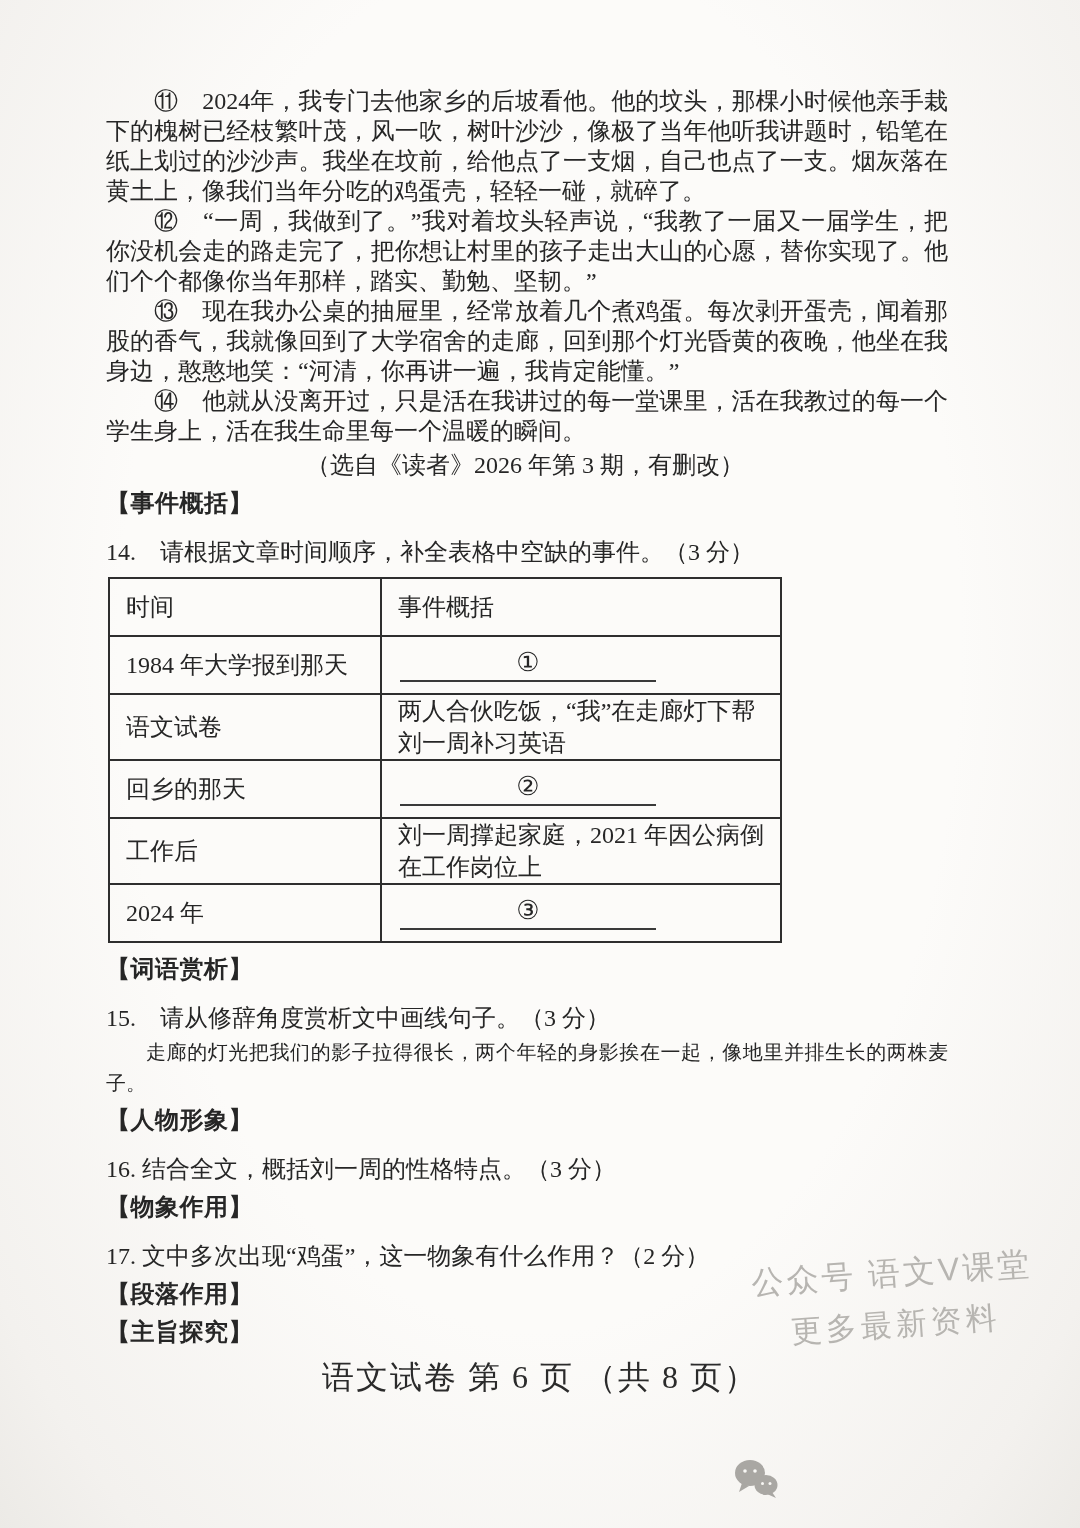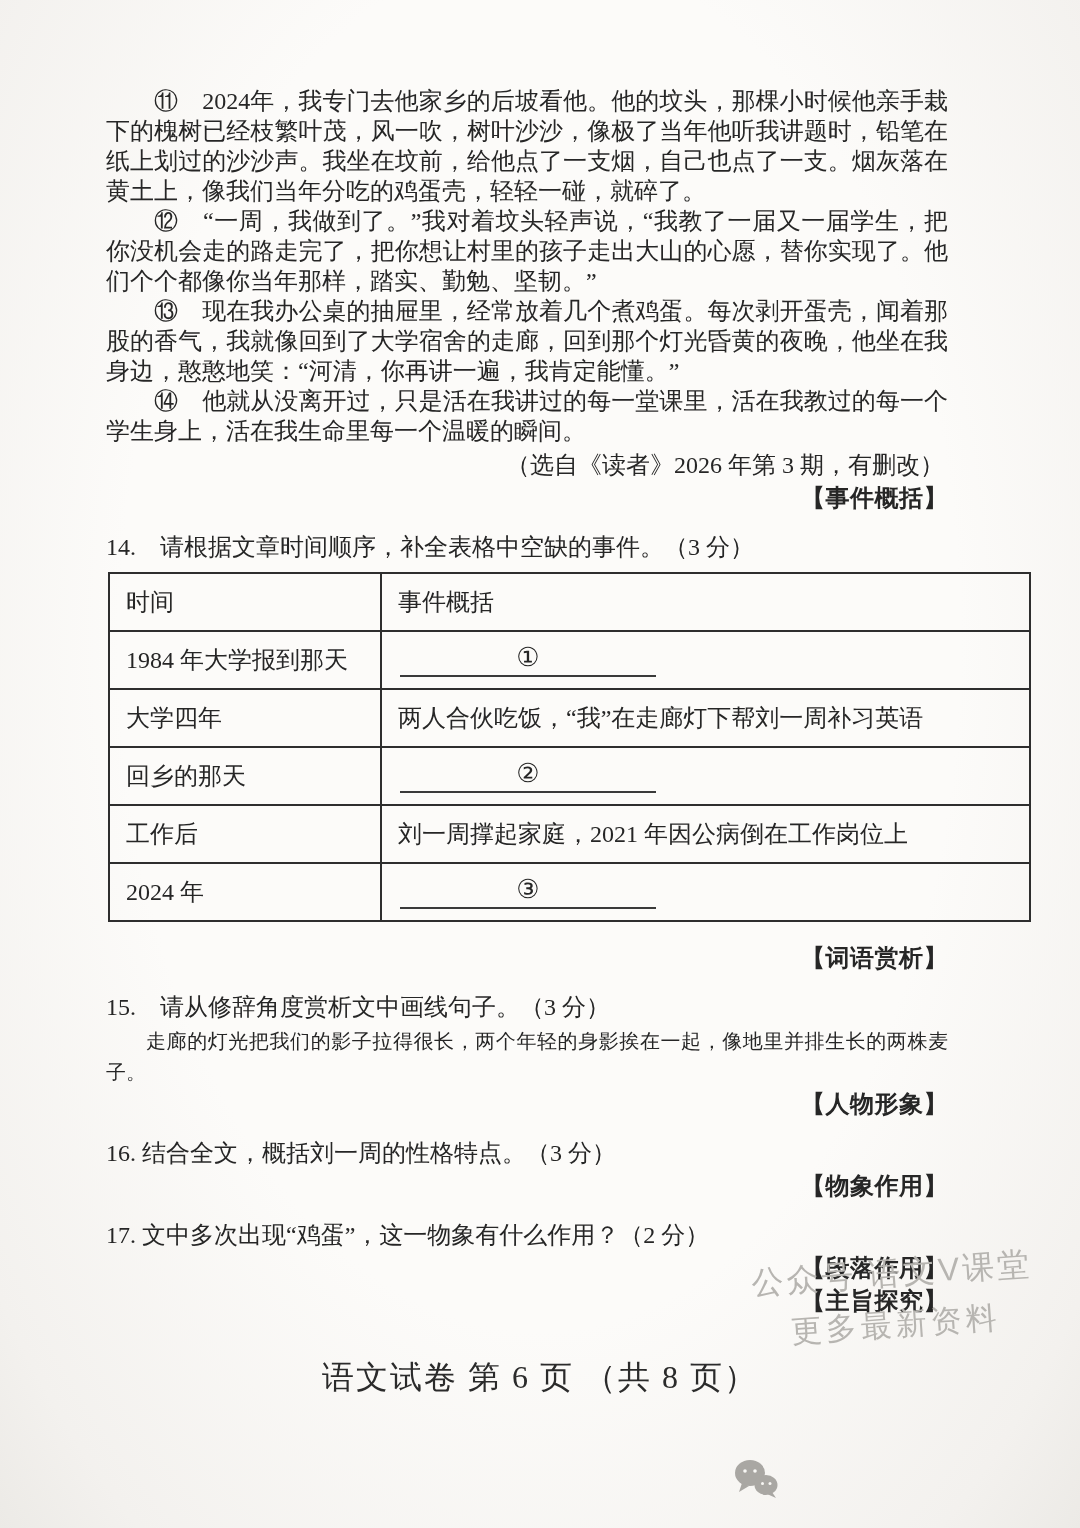--- a/index.html
+++ b/index.html
@@ -13,38 +13,38 @@
     color:#262626;
     overflow:hidden;
   }
   .content { padding:86px 132px 0 106px; }
   .para {
     font-size:24px; line-height:30px;
     text-align:justify; text-indent:2em; margin:0;
   }
   .source-line {
     font-size:24px; line-height:34px;
-    text-align:right; margin:2px 4px 0 0;
+    text-align:center; margin:2px 4px 0 0;
   }
   .sec-header {
     font-size:24px; line-height:33px; font-weight:bold;
-    letter-spacing:0.5px;text-align:right;
+    margin-top:5px; letter-spacing:0.5px;
   }
   .question {
     font-size:24px; line-height:33px;
     margin-top:16px; padding-left:1.8em; text-indent:-1.8em;
     text-align:justify;
   }
   .quote-para {
     font-size:20px; line-height:31px;
     text-indent:2em; text-align:justify; margin:2px 0 0 0;
   }
   table.events {
     border-collapse:collapse; table-layout:fixed;
-    width:923px; margin:8px 0 20px 2px;
+    width:674px; margin:8px 0 10px 2px;
     background:transparent;
   }
   table.events td {
     border:2px solid #2e2e2e;
     font-size:24px; color:#262626;
     height:56px; vertical-align:middle;
     padding:0 8px 0 16px;
   }
   td.col-time { width:246px; }
   .blank-line {
@@ -97,21 +97,21 @@
           <td class="col-time">时间</td>
           <td>事件概括</td>
         </tr>
         <tr>
           <td class="col-time">1984 年大学报到那天</td>
           <td>
             <span class="blank-line">①</span>
           </td>
         </tr>
         <tr>
-          <td class="col-time">大学四年</td>
+          <td class="col-time">语文试卷</td>
           <td>两人合伙吃饭，“我”在走廊灯下帮刘一周补习英语</td>
         </tr>
         <tr>
           <td class="col-time">回乡的那天</td>
           <td>
             <span class="blank-line">②</span>
           </td>
         </tr>
         <tr>
           <td class="col-time">工作后</td>

